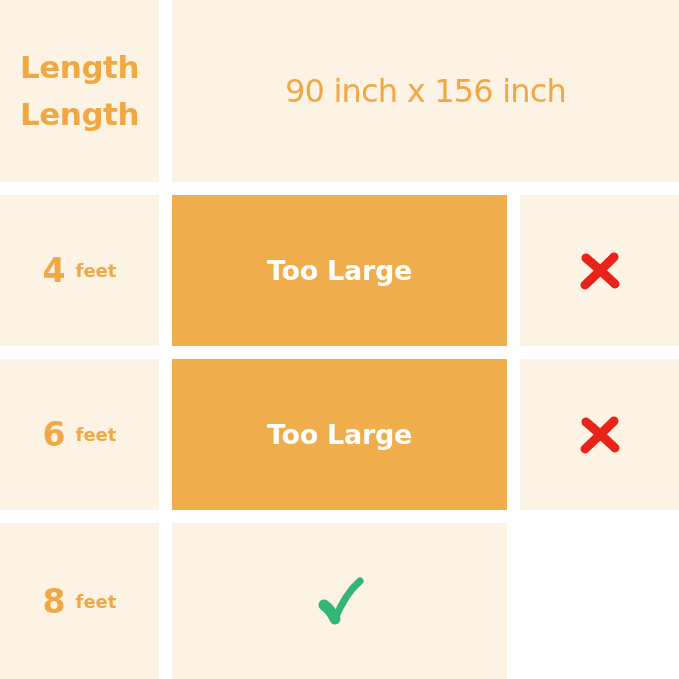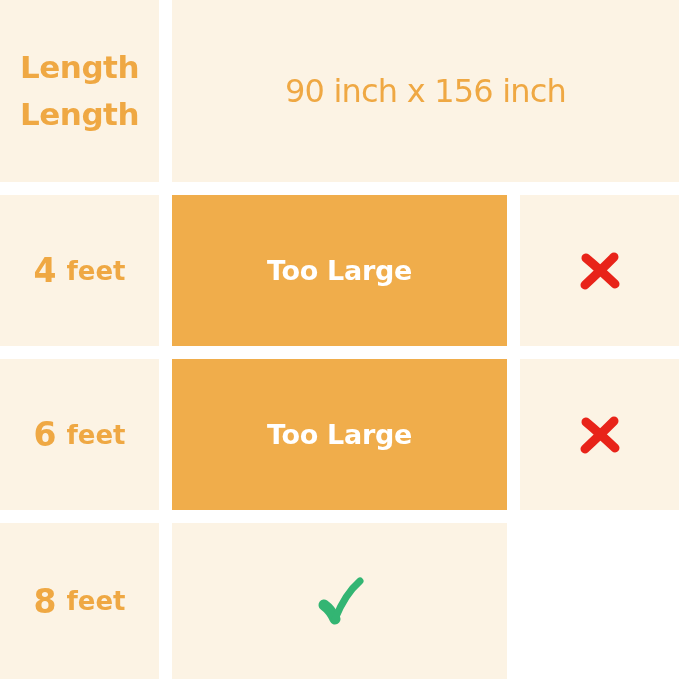--- a/index.html
+++ b/index.html
@@ -50,21 +50,21 @@
     letter-spacing:-0.8px;
   }
   .length-cell{
     color:var(--orange-text);
     font-weight:bold;
   }
   .length-cell .num{
     font-size:33px;
   }
   .length-cell .unit{
-    font-size:26px;
+    font-size:18px;
     margin-left:10px;
   }
   .fit-cell{
     background:var(--orange);
     color:var(--white);
     font-weight:bold;
     font-size:27px;
     letter-spacing:-0.3px;
     text-align:right;
   }

